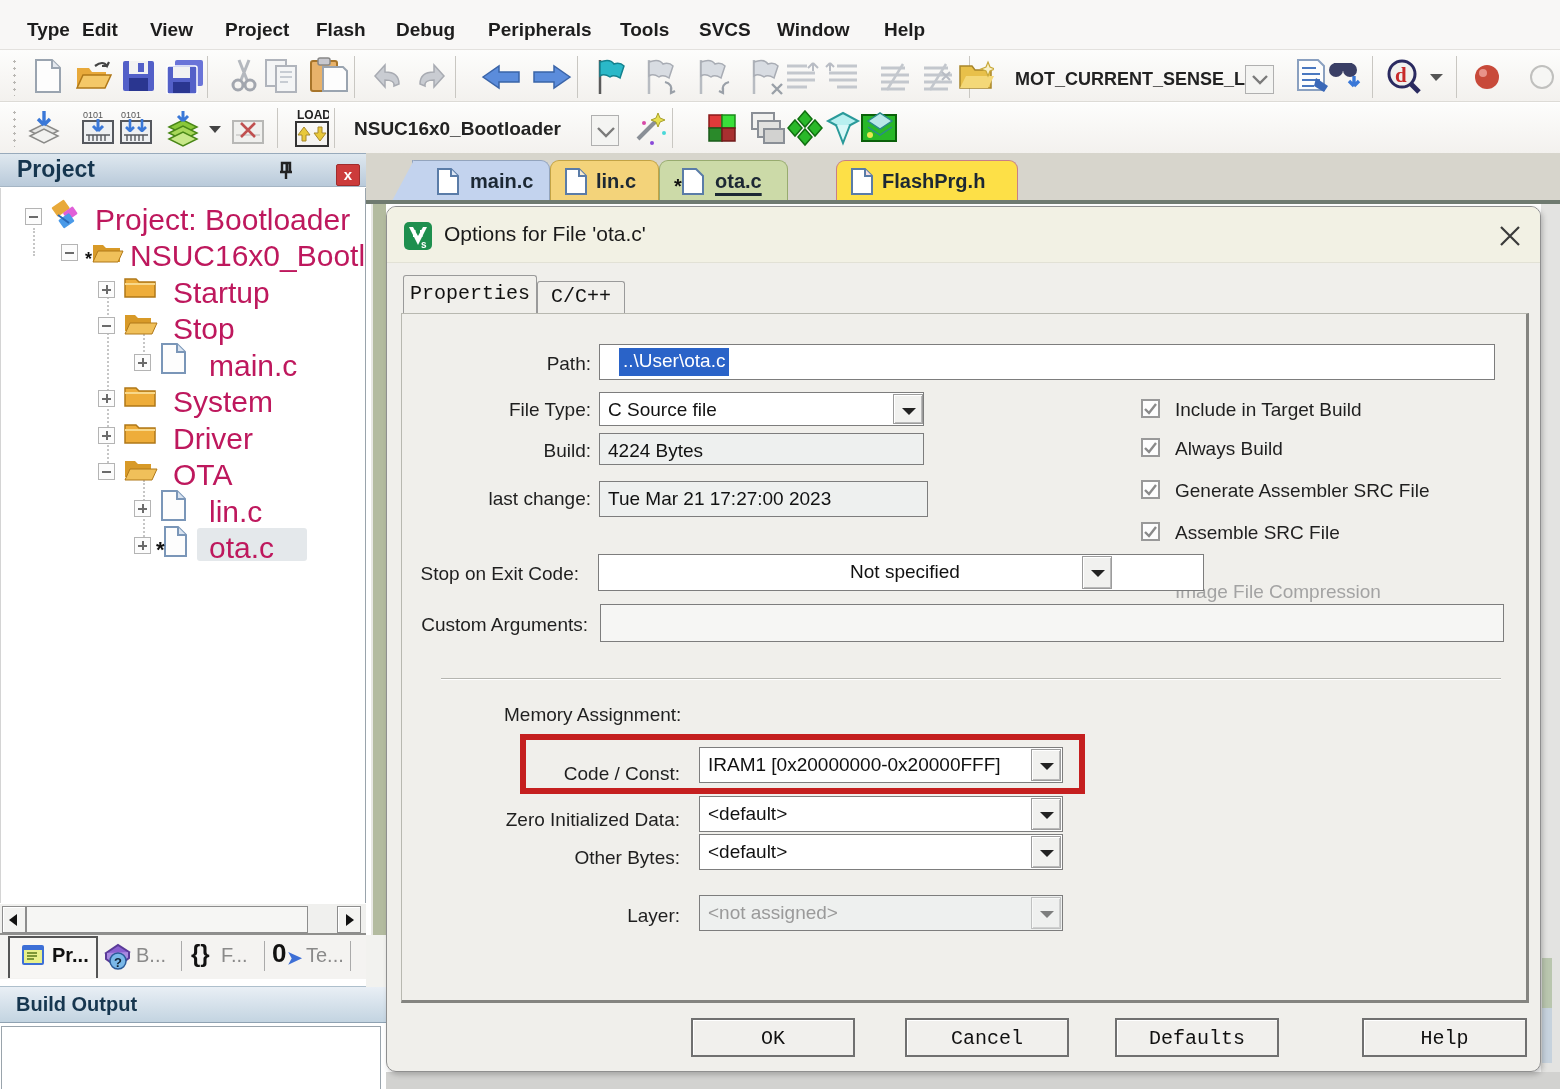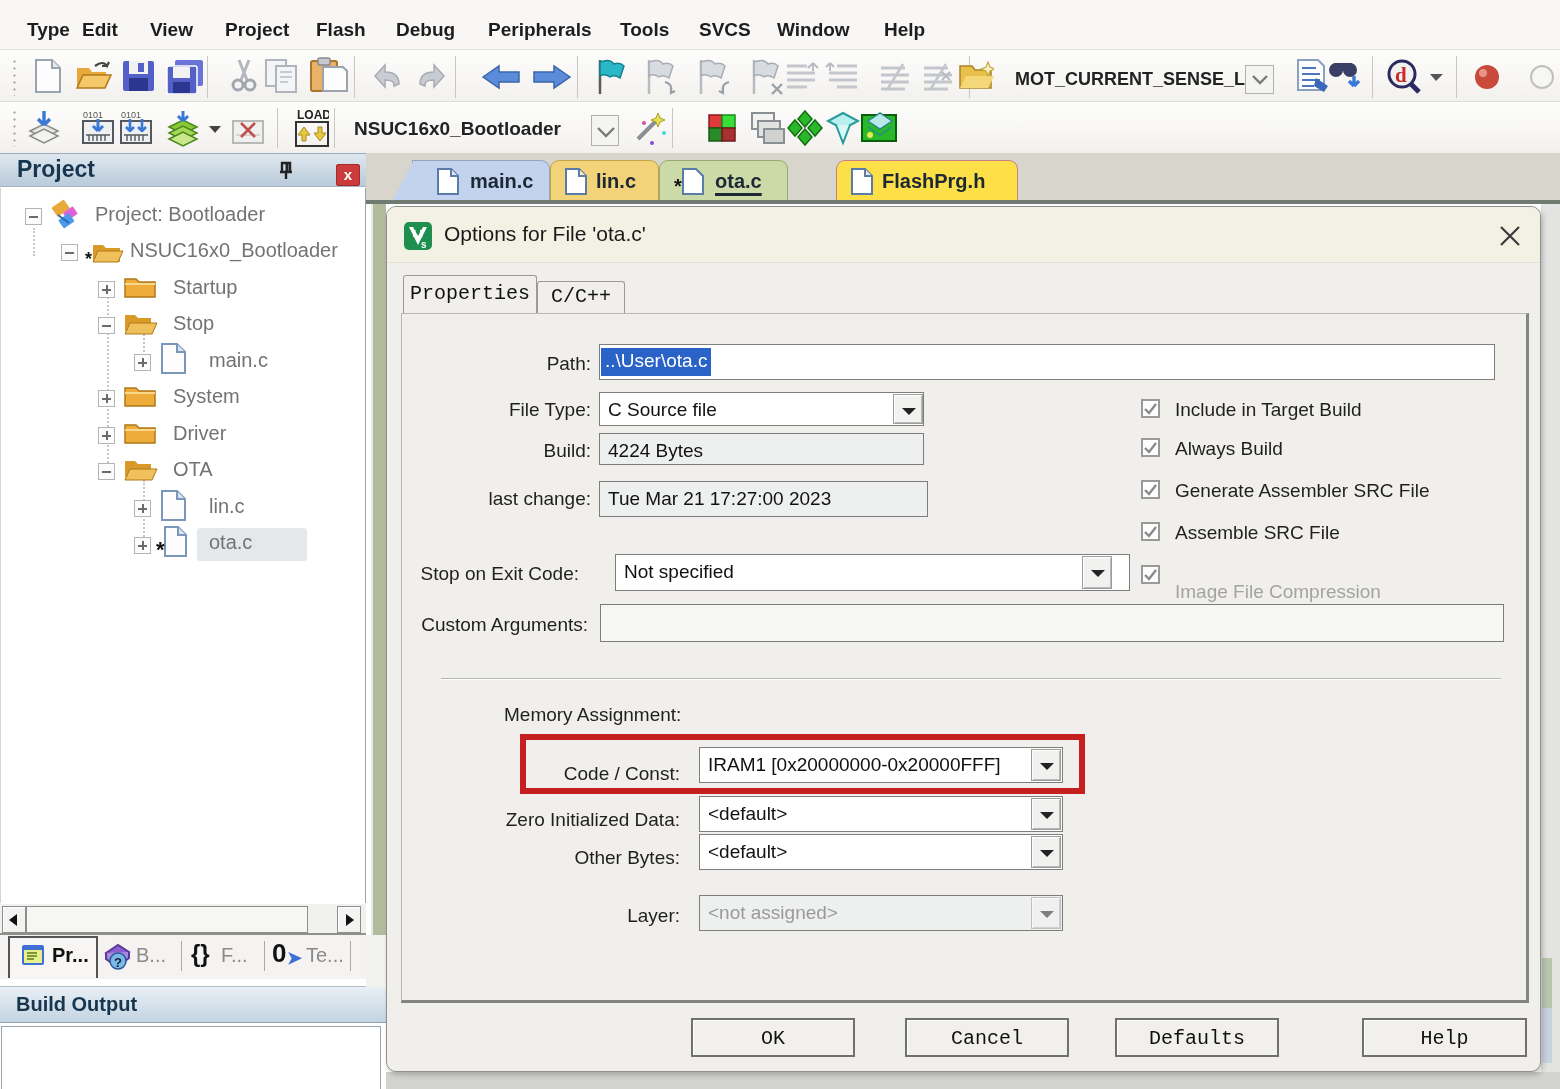--- a/index.html
+++ b/index.html
@@ -14,21 +14,21 @@
     background:linear-gradient(#fdfdfc,#f3f1ee); border-top:1px solid #e3e1de; border-bottom:1px solid #dddbd6;}
   #tb2 { left:0; top:103px; width:1560px; height:50px;
     background:linear-gradient(#fdfdfc,#f3f1ee); }
   .grip { position:absolute; width:3px; background-image:radial-gradient(circle, #b8b6b2 1.2px, transparent 1.4px); background-size:3px 7px; }
   .tsep { position:absolute; width:1px; background:#c9c7c2; }
   .ticon { position:absolute; }
   
   #pphdr { left:0; top:153px; width:366px; height:34px;
     background:linear-gradient(#dfe8ef,#b9cada); border-top:1px solid #98aabb; border-bottom:1px solid #a5b5c4;}
   #ptree { left:0; top:188px; width:366px; height:715px; background:#fff; overflow:hidden; border-left:1px solid #d4d4d4; border-right:1px solid #9aa4ac;}
-  .trow { position:absolute; font-size:20px; color:#737373; }
+  .trow { position:absolute; font-size:30px; color:#be185d; }
   .pm { position:absolute; width:17px; height:17px; border:1px solid #b4b4b4; background:#fcfcfc; }
   .pm:before { content:""; position:absolute; left:3px; top:7px; width:9px; height:1.6px; background:#6b6b6b; }
   .pm.plus:after { content:""; position:absolute; left:7px; top:3px; width:1.6px; height:9px; background:#6b6b6b; }
   
   #pscroll { left:0; top:904px; width:366px; height:31px; background:#f0f0ee; }
   #ptabs { left:0; top:935px; width:366px; height:44px; background:#f4f3f1; }
   #bo-bar { left:0; top:986px; width:386px; height:37px;
     background:linear-gradient(#e9eff5,#c3d4e1); border-top:1px solid #aebfcc; border-bottom:1px solid #8fa2b2; }
   #bo-box { left:1px; top:1026px; width:380px; height:63px; background:#fff; border:1px solid #9aa4ac; border-bottom:none;}
   
@@ -452,21 +452,21 @@
       </svg>
     <div id="dtext">Options for File 'ota.c'</div>
     <svg id="dclose" width="26" height="26">
         <path d="M4 4 L22 22 M22 4 L4 22" stroke="#3a3a3a" stroke-width="2.2"></path>
       </svg>
     <div class="dtab" style="left:16px; top:68px; width:134px; height:39px; padding-top:6px;">Properties</div>
     <div class="dtab" style="left:150px; top:74px; width:88px; height:33px; padding-top:3px;">C/C++</div>
     <div id="dpage"></div>
     <div class="lbl" style="left:84px; top:146px; width:120px;">Path:</div>
     <div class="field" style="left:212px; top:137px; width:896px; height:36px; padding:0;">
-      <span style="position:absolute; left:1px; top:3px; background:#2a63c8; color:#fff; padding:2px 4px 4px 4px;">..\User\ota.c</span>
+      <span style="position:absolute; left:19px; top:3px; background:#2a63c8; color:#fff; padding:2px 4px 4px 4px;">..\User\ota.c</span>
     </div>
     <div class="lbl" style="left:84px; top:192px; width:120px;">File Type:</div>
     <div class="field" style="left:212px; top:185px; width:325px; height:34px;">C Source file</div>
     <div class="arrow" style="left:506px; top:187px; height:30px;"></div>
     <div class="lbl" style="left:84px; top:233px; width:120px;">Build:</div>
     <div class="field ro" style="left:212px; top:226px; width:325px; height:32px;">4224 Bytes</div>
     <div class="lbl" style="left:54px; top:281px; width:150px;">last change:</div>
     <div class="field ro" style="left:212px; top:274px; width:329px; height:36px;">Tue Mar 21 17:27:00 2023</div>
     <div class="cb" style="left:754px; top:192px;"></div>
     <svg style="position:absolute; left:756px; top:194px;" width="16" height="16">
@@ -487,21 +487,21 @@
     <svg style="position:absolute; left:756px; top:317px;" width="16" height="16">
         <path d="M2 8 L6 12 L13 3" stroke="#8a8a8a" stroke-width="2.4" fill="none"></path>
       </svg>
     <div class="cbl" style="left:788px; top:315px;">Assemble SRC File</div>
     <div class="cb" style="left:754px; top:358px;"></div>
     <svg style="position:absolute; left:756px; top:360px;" width="16" height="16">
         <path d="M2 8 L6 12 L13 3" stroke="#8a8a8a" stroke-width="2.4" fill="none"></path>
       </svg>
     <div class="cbl" style="left:788px; top:358px; color:#a3a3a3;margin-top:16px;">Image File Compression</div>
     <div class="lbl" style="left:12px; top:356px; width:180px;">Stop on Exit Code:</div>
-    <div class="field" style="left:228px; top:347px; width:515px; height:37px;">Not specified</div>
+    <div class="field" style="left:211px; top:347px; width:606px; height:37px;text-align:center;">Not specified</div>
     <div class="arrow" style="left:695px; top:349px; height:33px;"></div>
     <div class="lbl" style="left:21px; top:407px; width:180px;text-align:right;">Custom Arguments:</div>
     <div class="field" style="left:213px; top:397px; width:904px; height:38px; background:#f6f6f4;"></div>
     <div style="position:absolute; left:54px; top:471px; width:1060px; height:2px; background:#b5b5b0; border-bottom:1px solid #fff;"></div>
     <div class="cbl" style="left:117px; top:497px;">Memory Assignment:</div>
     <div style="position:absolute; left:133px; top:527px; width:565px; height:60px; border:6px solid #c51f1f;"></div>
     <div class="lbl" style="left:143px; top:556px; width:150px;">Code / Const:</div>
     <div class="field" style="left:312px; top:540px; width:364px; height:36px;">IRAM1 [0x20000000-0x20000FFF]</div>
     <div class="arrow" style="left:644px; top:542px; height:32px;"></div>
     <div class="lbl" style="left:93px; top:602px; width:200px;">Zero Initialized Data:</div>

